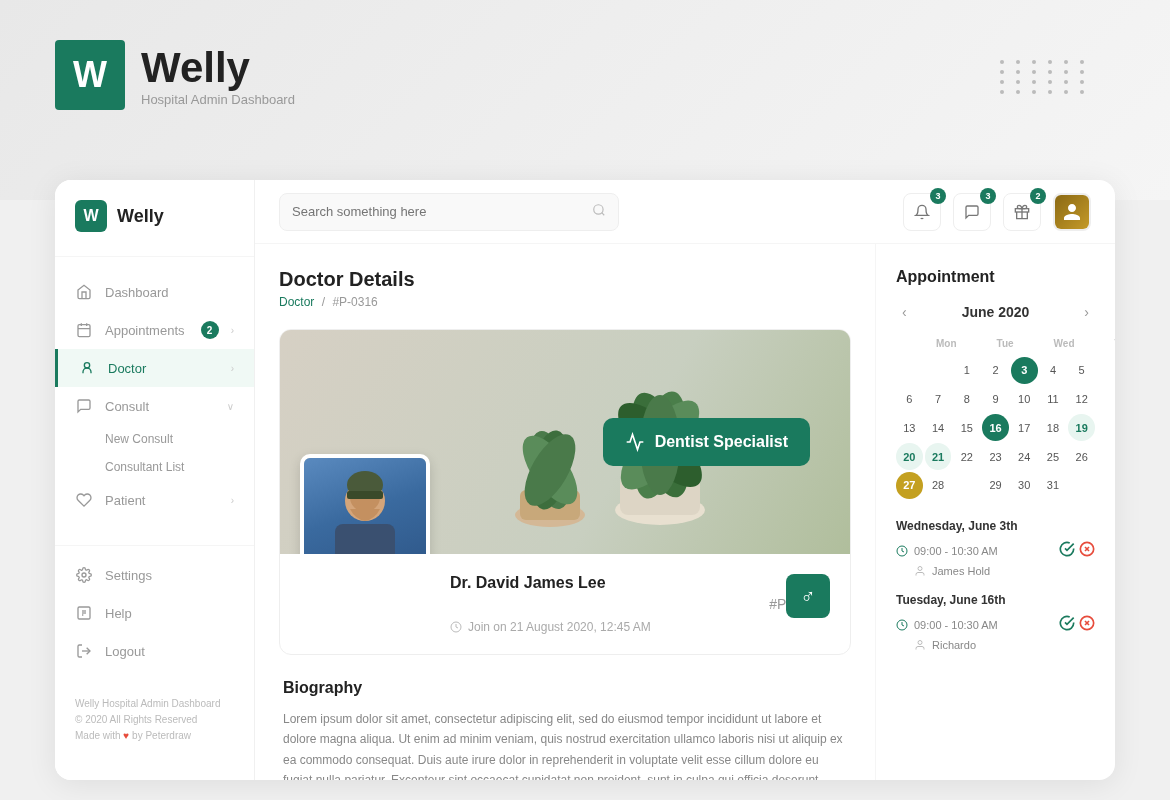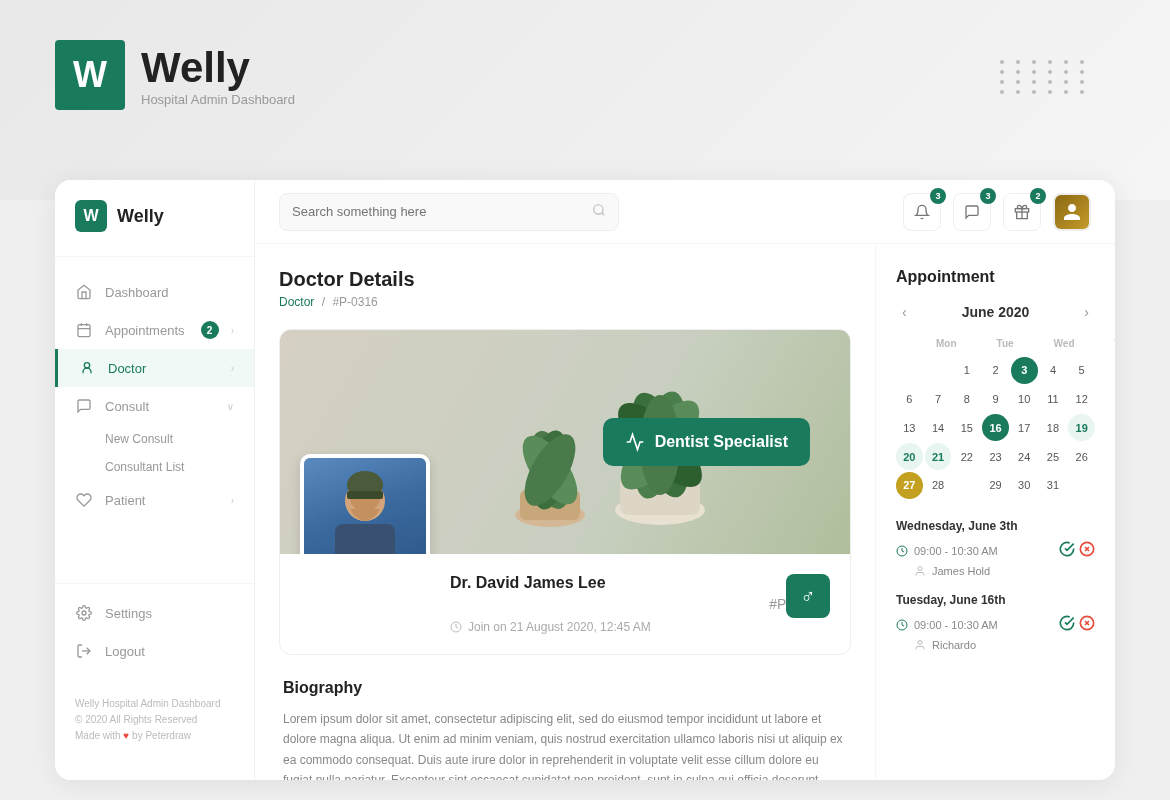--- a/index.html
+++ b/index.html
@@ -317,20 +317,31 @@
 
     <div class="sidebar-bottom">
       <div class="nav-item">
         <span class="nav-icon">
           <svg width="16" height="16" viewBox="0 0 24 24" fill="none" stroke="#999" stroke-width="2">
               <circle cx="12" cy="12" r="3"></circle>
               <path d="M19.4 15a1.65 1.65 0 0 0 .33 1.82l.06.06a2 2 0 0 1-2.83 2.83l-.06-.06a1.65 1.65 0 0 0-1.82-.33 1.65 1.65 0 0 0-1 1.51V21a2 2 0 0 1-4 0v-.09A1.65 1.65 0 0 0 9 19.4a1.65 1.65 0 0 0-1.82.33l-.06.06a2 2 0 0 1-2.83-2.83l.06-.06A1.65 1.65 0 0 0 4.68 15a1.65 1.65 0 0 0-1.51-1H3a2 2 0 0 1 0-4h.09A1.65 1.65 0 0 0 4.6 9a1.65 1.65 0 0 0-.33-1.82l-.06-.06a2 2 0 0 1 2.83-2.83l.06.06A1.65 1.65 0 0 0 9 4.68a1.65 1.65 0 0 0 1-1.51V3a2 2 0 0 1 4 0v.09a1.65 1.65 0 0 0 1 1.51 1.65 1.65 0 0 0 1.82-.33l.06-.06a2 2 0 0 1 2.83 2.83l-.06.06A1.65 1.65 0 0 0 19.4 9a1.65 1.65 0 0 0 1.51 1H21a2 2 0 0 1 0 4h-.09a1.65 1.65 0 0 0-1.51 1z"></path>
             </svg>
         </span>
         <span>Settings</span>
+      </div>
+      <div class="nav-item">
+        <span class="nav-icon">
+          <svg width="16" height="16" viewBox="0 0 24 24" fill="none" stroke="#999" stroke-width="2">
+              <rect x="3" y="3" width="18" height="18" rx="2" ry="2"></rect>
+              <line x1="9" y1="9" x2="15" y2="9"></line>
+              <line x1="9" y1="12" x2="15" y2="12"></line>
+              <line x1="9" y1="15" x2="11" y2="15"></line>
+            </svg>
+        </span>
+        <span>Help</span>
       </div>
       <div class="nav-item">
         <span class="nav-icon">
           <svg width="16" height="16" viewBox="0 0 24 24" fill="none" stroke="#999" stroke-width="2">
               <path d="M9 21H5a2 2 0 0 1-2-2V5a2 2 0 0 1 2-2h4"></path>
               <polyline points="16 17 21 12 16 7"></polyline>
               <line x1="21" y1="12" x2="9" y2="12"></line>
             </svg>
         </span>
         <span>Logout</span>

